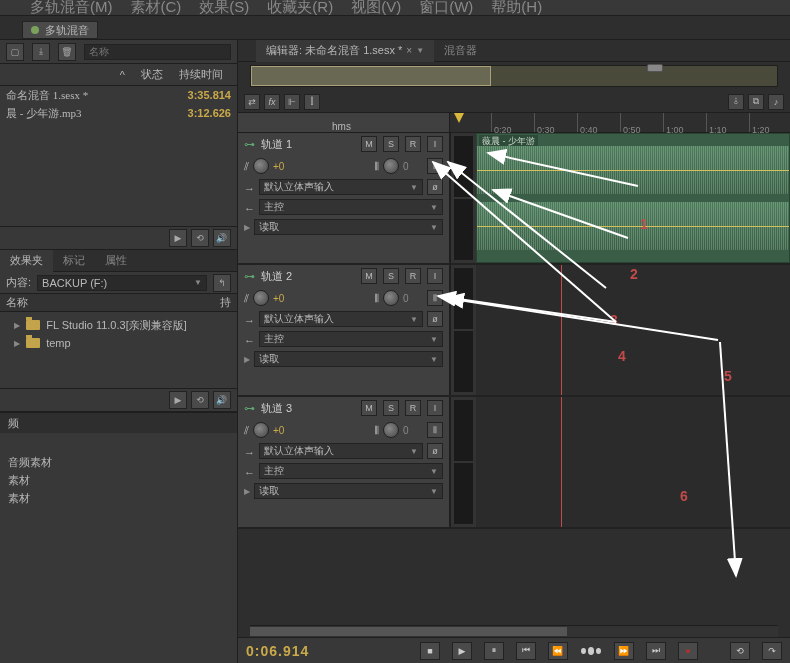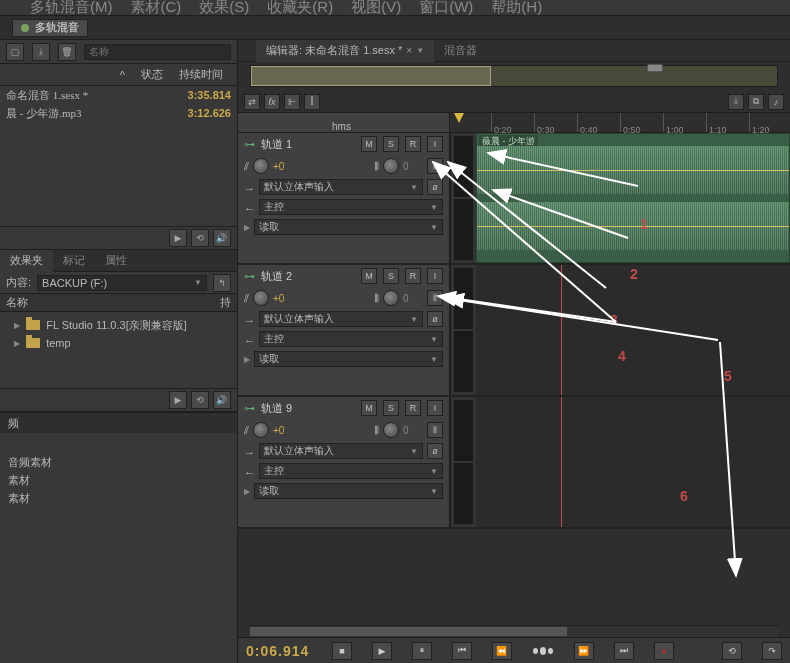--- a/index.html
+++ b/index.html
@@ -18,21 +18,21 @@
   --red:#c24a4a;
   --btn:#4a4a4a;
   --btn-border:#222;
 }
 *{box-sizing:border-box;margin:0;padding:0;font-family:"Microsoft YaHei",Arial,sans-serif;}
 body{background:var(--bg0);color:var(--text);width:790px;height:663px;overflow:hidden;font-size:11px;position:relative;}
 
 .menubar{height:16px;background:var(--bg1);display:flex;gap:18px;padding-left:30px;border-bottom:1px solid var(--line);color:var(--text-dim);font-size:15px;align-items:center;overflow:hidden;}
 .menubar span{white-space:nowrap;}
 
-.wsrow{height:24px;background:var(--bg0);display:flex;align-items:center;padding-left:12px;border-bottom:1px solid var(--line);font-weight:bold;}
+.wsrow{height:24px;background:var(--bg0);display:flex;align-items:flex-end;padding-left:22px;border-bottom:1px solid var(--line);}
 .wstab{background:var(--bg3);height:18px;display:flex;align-items:center;gap:6px;padding:0 8px;border:1px solid var(--btn-border);font-size:11px;}
 .wstab .dot{width:8px;height:8px;border-radius:50%;background:#7aa25c;}
 .close-x{color:#999;font-size:10px;}
 
 .main{display:flex;height:calc(663px - 16px - 24px);}
 .left{width:238px;background:var(--bg1);display:flex;flex-direction:column;border-right:1px solid var(--line);}
 .right{flex:1;display:flex;flex-direction:column;background:var(--bg0);position:relative;}
 
 .ltool{height:24px;display:flex;align-items:center;gap:8px;padding:0 6px;border-bottom:1px solid var(--line);}
 .icon-btn{width:18px;height:18px;background:var(--btn);border:1px solid var(--btn-border);display:flex;align-items:center;justify-content:center;font-size:9px;color:#aaa;}
@@ -105,21 +105,21 @@
 .clip{position:absolute;left:0;top:0;bottom:0;right:0;background:var(--wave2);border:1px solid #2a4433;}
 .clip .label{position:absolute;top:1px;left:2px;font-size:9px;color:#c8d8c8;background:rgba(0,0,0,.2);padding:0 3px;}
 .clip .wave{position:absolute;left:0;right:0;background:linear-gradient(to bottom,var(--wave1),var(--wave2));}
 .clip .w1{top:12px;height:48px;}
 .clip .w2{top:68px;height:48px;}
 .clip .wave:after{content:"";position:absolute;inset:0;background:repeating-linear-gradient(90deg,rgba(180,220,180,.6) 0 1px,transparent 1px 2px);opacity:.5;}
 .clip .envline{position:absolute;left:0;right:0;height:1px;background:#d4c05a;}
 
 .redline{position:absolute;top:0;bottom:0;width:1px;background:var(--red);}
 
-.transport{height:26px;display:flex;align-items:center;padding:0 8px;gap:20px;border-top:1px solid var(--line);background:var(--bg1);}
+.transport{height:26px;display:flex;align-items:center;padding:0 8px;gap:12px;border-top:1px solid var(--line);background:var(--bg1);}
 .timecode{color:var(--accent);font-size:14px;font-weight:bold;letter-spacing:1px;flex:0 0 auto;margin-right:auto;}
 .tbtn{width:20px;height:18px;background:var(--btn);border:1px solid var(--btn-border);display:flex;align-items:center;justify-content:center;font-size:9px;color:#ccc;}
 .tbtn.rec{color:#b03030;}
 .waveknob{width:22px;height:14px;display:flex;align-items:center;justify-content:center;}
 .waveknob .c{width:6px;height:6px;border-radius:50%;background:#ccc;margin:0 1px;}
 
 .level{height:44px;border-top:1px solid var(--line);background:var(--bg0);}
 .level .hdr{height:18px;padding:0 8px;display:flex;align-items:center;background:var(--bg1);}
 .level .body{height:26px;background:#111;margin:0 4px;}
 .num{position:absolute;color:var(--red);font-size:14px;font-weight:bold;}
@@ -386,21 +386,21 @@
           </div>
         <div class="tcontent">
           <div class="redline" style="left:85px;"></div>
         </div>
       </div>
 
       <div class="track">
         <div class="thead-col">
           <div class="trow1">
             <span style="color:#5fa86f;">⊶</span>
-            <span class="tname">轨道 9</span>
+            <span class="tname">轨道 3</span>
             <div class="sq">M</div>
             <div class="sq">S</div>
             <div class="sq">R</div>
             <div class="sq">I</div>
           </div>
           <div class="trow2">
             <span>⫽</span>
             <span class="knob"></span>
             <span class="val">+0</span>
             <span style="flex:1"></span>

